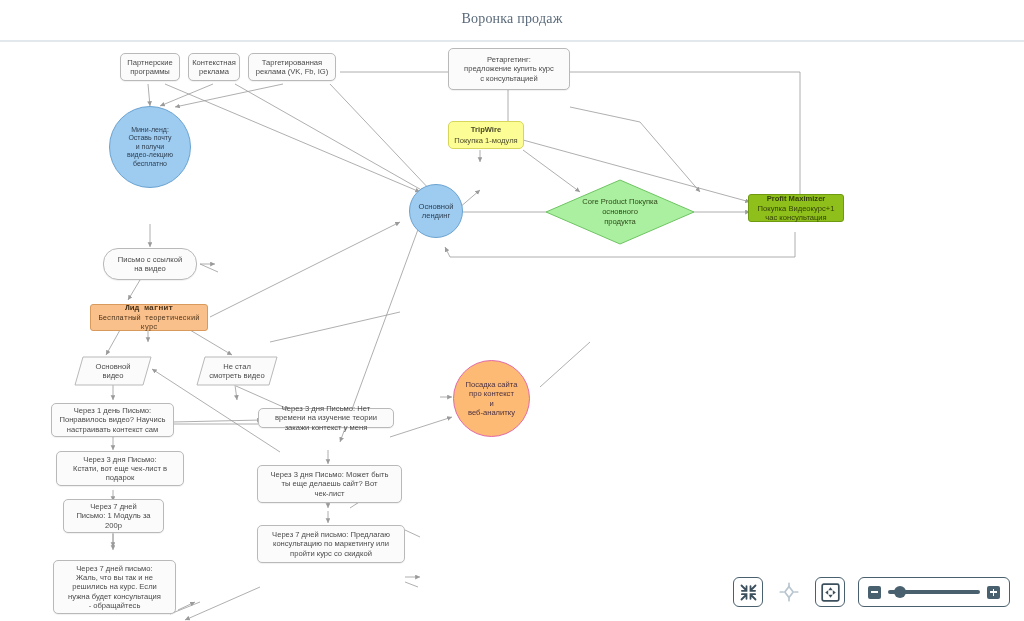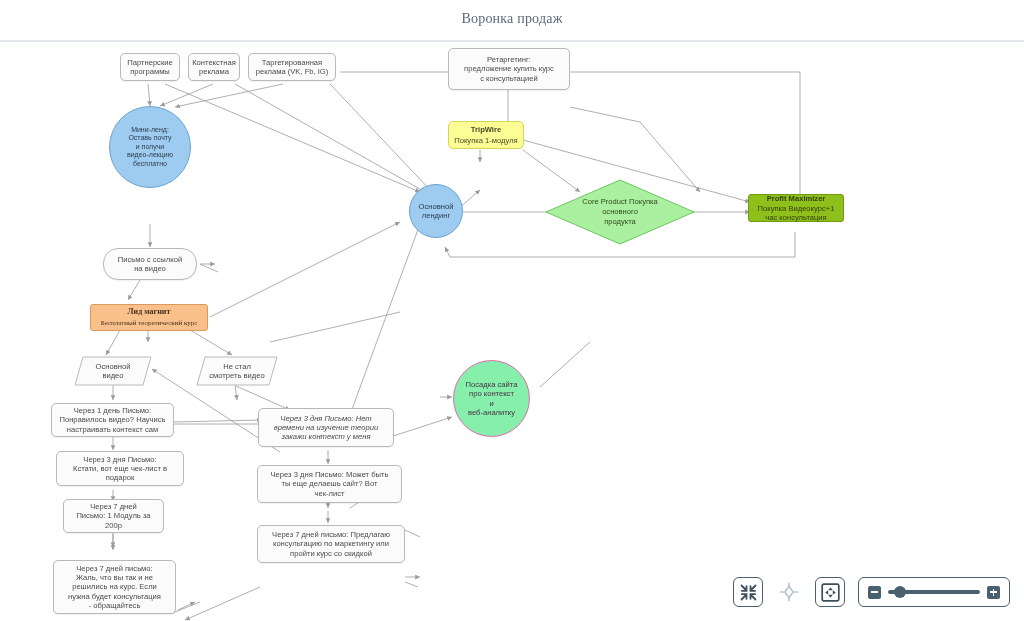--- a/index.html
+++ b/index.html
@@ -57,36 +57,36 @@
     box-shadow: 0 1px 1px rgba(0,0,0,.06);
   }
   .circle {
     border-radius: 50%;
     background: #9ecbf0;
     border: 1px solid #6ba3d0;
     color: #2c3e50;
   }
   .pink {
     border-radius: 50%;
-    background: #86efac;
+    background: #fdba74;
     border: 1px solid #e06aa8;
     color: #4a3040;
   }
   .yellow {
     background: #fdfd96;
     border: 1px solid #d6d65a;
     border-radius: 5px;
     color: #4a4a2a;
   }
   .orange2 {
     background: #f9c08c;
     border: 1px solid #d99a5e;
     border-radius: 3px;
     color: #4a3118;
-    font-family: Liberation Serif, serif;
+    font-family: Liberation Mono, monospace;
   }
   .olive {
     background: #8fbf1a;
     border: 1px solid #6e9a10;
     border-radius: 3px;
     color: #33420a;
   }
   .diamond-wrap { position:absolute; z-index:5; }
   .diamond-shape { position:absolute; left:0; top:0; width:100%; height:100%; }
   .diamond-label {
@@ -368,21 +368,21 @@
     </div>
 
     <div class="node rect" style="left:53px;top:518px;width:123px;height:54px;">
       <span class="inner" style="white-space:pre-line;">Через 7 дней письмо:
 Жаль, что вы так и не
 решились на курс. Если
 нужна будет консультация
 - обращайтесь</span>
     </div>
 
-    <div class="node rect" style="left:258px;top:366px;width:136px;height:39px;font-style:italic;">
+    <div class="node rect" style="left:258px;top:366px;width:136px;height:20px;">
       <span class="inner" style="white-space:pre-line;">Через 3 дня Письмо: Нет
 времени на изучение теории
 закажи контекст у меня</span>
     </div>
 
     <div class="node rect" style="left:257px;top:423px;width:145px;height:38px;">
       <span class="inner" style="white-space:pre-line;">Через 3 дня Письмо: Может быть
 ты еще делаешь сайт? Вот
 чек-лист</span>
     </div>

